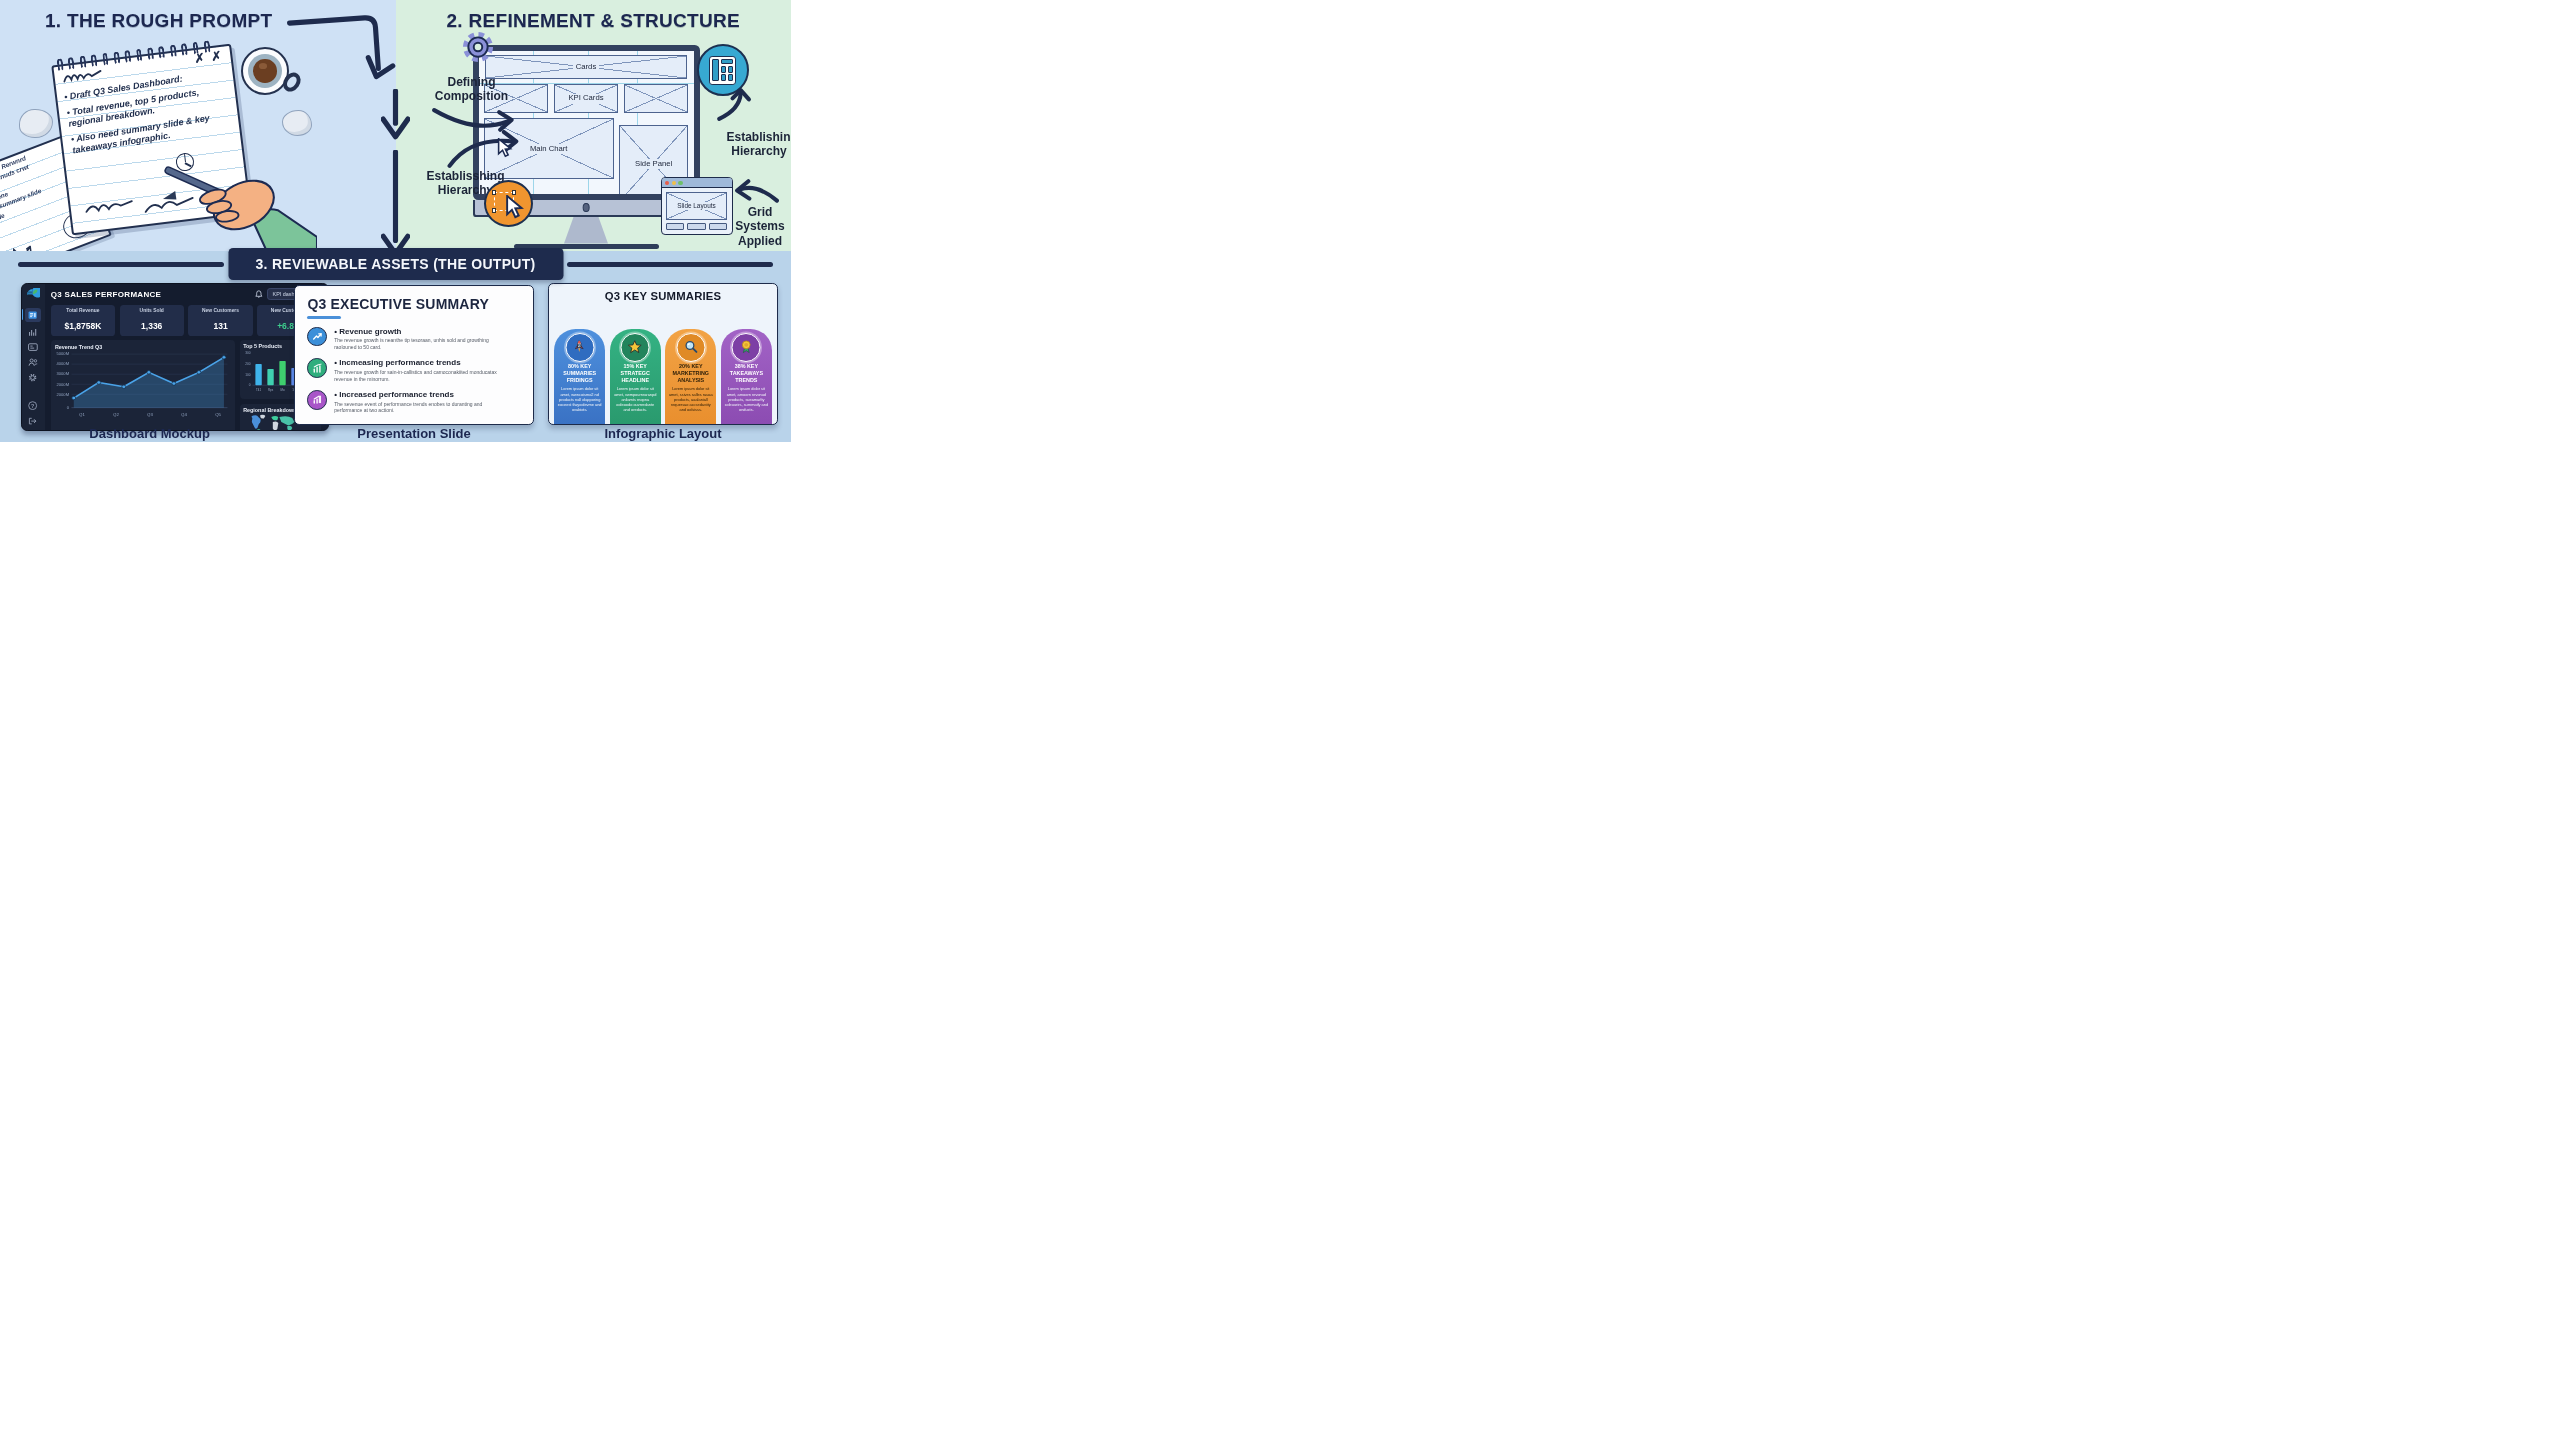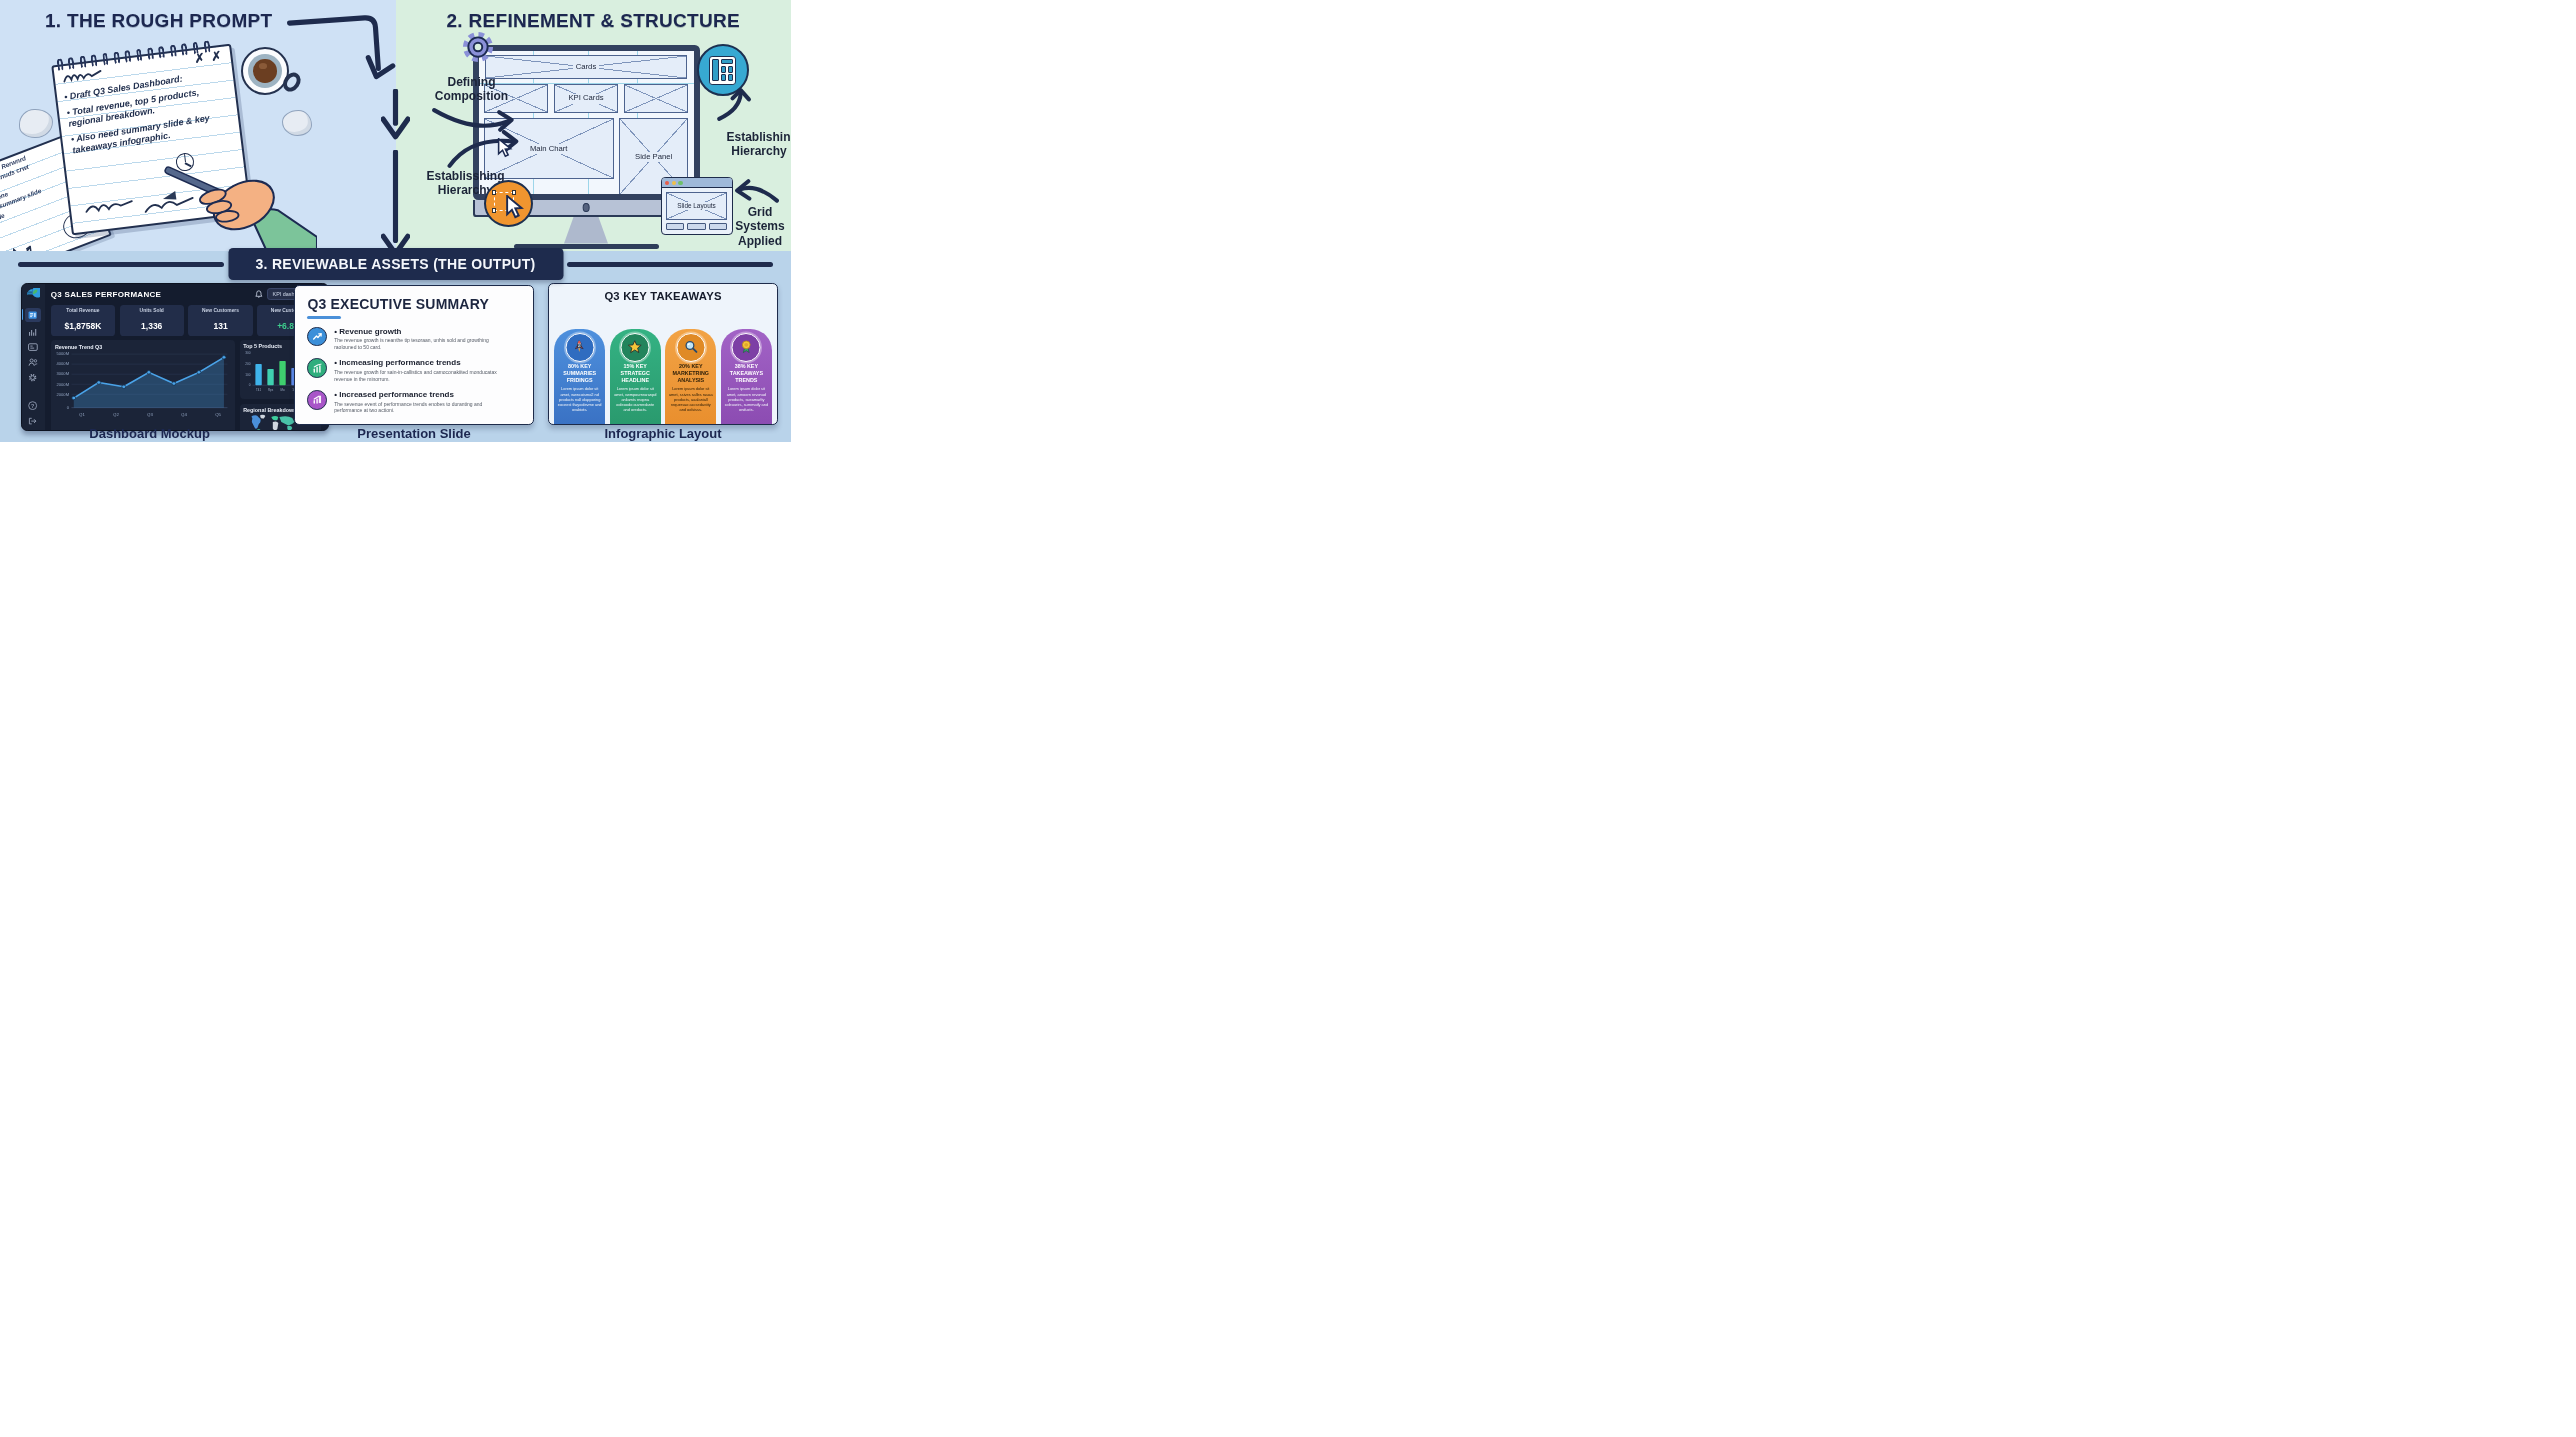--- a/index.html
+++ b/index.html
@@ -64,21 +64,21 @@
     background-image:linear-gradient(to top right, transparent calc(50% - 0.5px), #7f95bb calc(50% - 0.5px), #7f95bb calc(50% + 0.5px), transparent calc(50% + 0.5px)),
                      linear-gradient(to bottom right, transparent calc(50% - 0.5px), #7f95bb calc(50% - 0.5px), #7f95bb calc(50% + 0.5px), transparent calc(50% + 0.5px)); }
   .wirebox .lbl { position:absolute; inset:0; display:flex; align-items:center; justify-content:center; font-size:7.7px; color:#1c2438; background:transparent; text-align:center; line-height:1.15; }
   .wirebox .lbl span { background:#e4edf9; padding:0.5px 3.1px; }
   .wf { position:absolute; left:5.2px; top:4.1px; right:5.2px; bottom:4.1px; }
   .wf-header { height:24px; margin:0 1px; }
   .wf-kpis { display:flex; gap:5.2px; margin-top:5.2px; }
   .wf-kpis .wirebox { flex:1; height:29px; }
   .wf-main-row { display:flex; gap:5.2px; margin-top:5.2px; }
   .wf-chart { flex:1.9; height:61px; }
-  .wf-side { flex:1; height:77px; }
+  .wf-side { flex:1; height:77px;margin-top:7px; }
   .chin { width:227px; height:16.5px; background:#b7c2d6; border:2.1px solid #2b3a57; border-top:none; border-radius:0 0 3.1px 3.1px; position:relative; }
   .chin .cam { position:absolute; left:50%; top:2.6px; transform:translateX(-50%); width:6.7px; height:9.3px; border-radius:50%; background:#55627e; border:1px solid #2b3a57; }
   .stand { width:44px; height:27px; margin:0 auto; background:#aeb9cd; clip-path:polygon(22% 0, 78% 0, 100% 100%, 0 100%); }
   .base { width:145px; height:5.2px; margin:0 auto; background:#2e3d5a; border-radius:2.6px; }
 
   .side-label { position:absolute; font-weight:800; font-size:12px; color:#1c2438; text-align:center; line-height:1.2; }
 
   
   .gear-wrap { position:absolute; left:65px; top:30px; width:34px; height:34px; }
 
@@ -611,21 +611,21 @@
             <div class="b-head">Increased performance trends</div>
             <div class="b-body">The sevenue event of performance trends enobes to duranting and performance at two actioni.</div>
           </div>
         </div>
       </div>
       <div class="caption">Presentation Slide</div>
     </div>
 
     <div class="col-info">
       <div class="info-card">
-        <div class="info-title">Q3 KEY TAKEAWAYS</div>
+        <div class="info-title">Q3 KEY SUMMARIES</div>
         <div class="cols">
 
           <div class="icol col-blue">
             <div class="ring">
               <svg width="15.5" height="15.5" viewBox="0 0 24 24">
                 <path d="M12 2.5 Q16 6.5 14.8 13 L9.2 13 Q8 6.5 12 2.5 Z" fill="#fff" stroke="#223" stroke-width="1.2"></path>
                 <path d="M12 2.5 Q14 4.5 14.4 7 L9.6 7 Q10 4.5 12 2.5 Z" fill="#e8554a"></path>
                 <circle cx="12" cy="9.5" r="1.8" fill="#9fd8f0" stroke="#223" stroke-width="1"></circle>
                 <path d="M9.2 10.5 L6 15 L9.4 14 Z" fill="#e8554a" stroke="#223" stroke-width="1"></path>
                 <path d="M14.8 10.5 L18 15 L14.6 14 Z" fill="#e8554a" stroke="#223" stroke-width="1"></path>

